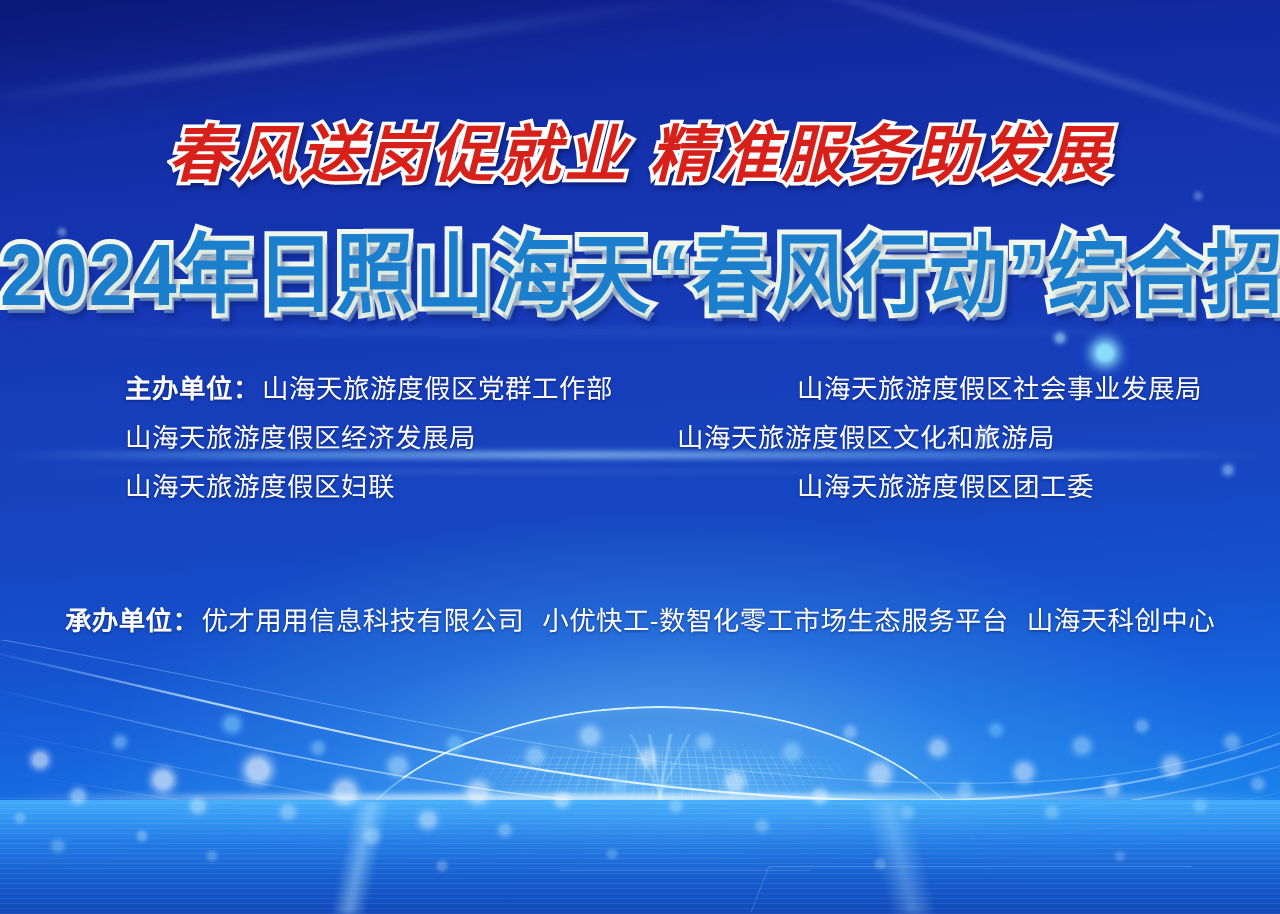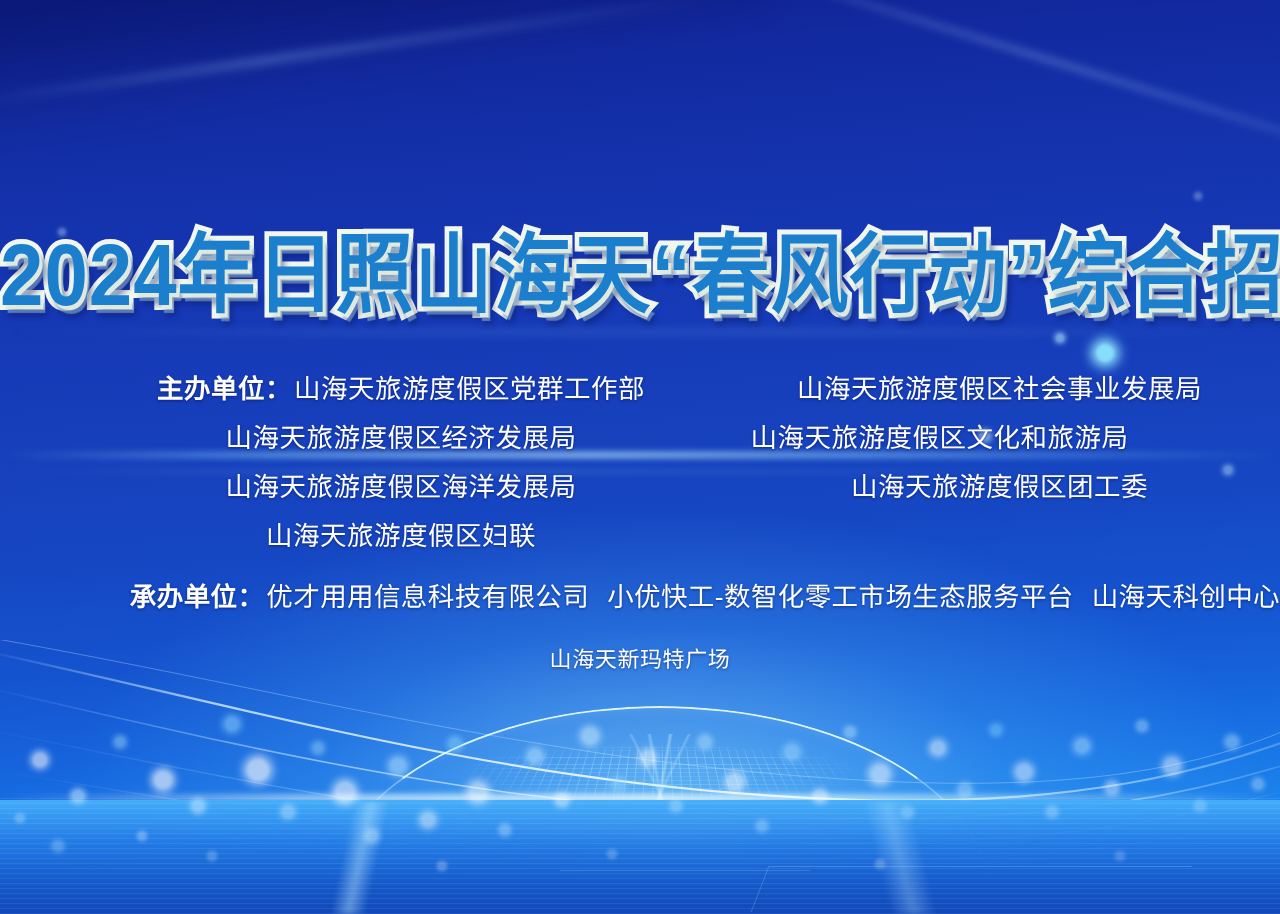--- a/index.html
+++ b/index.html
@@ -193,39 +193,38 @@
   .orgs{
     position:absolute;left:0;top:372px;width:100%;
     color:#ffffff;
   }
   .org-grid{
     position:relative;
     width:1030px;margin:0 auto;
     display:grid;
     grid-template-columns:552px 1fr;
     row-gap:15px;
-    text-align:center;
   }
   .org-line{
     font-size:26.5px;
     line-height:34px;
     letter-spacing:0.5px;
     color:#ffffff;
     text-shadow:0 1px 3px rgba(3,14,75,0.55);
     white-space:nowrap;
   }
   .org-label{
     font-weight:700;
     margin-right:2px;
   }
   .org-left-indent{padding-left:120px;}
 
   .undertaker{
-    position:absolute;left:0;top:580px;width:100%;
-    text-align:right;
+    position:absolute;left:0;top:604px;width:100%;
+    text-align:center;
     font-size:26.5px;
     line-height:34px;
     color:#ffffff;
     letter-spacing:0.4px;
     white-space:nowrap;
     text-shadow:0 1px 3px rgba(3,14,75,0.55);
   }
   .undertaker .org-label{font-weight:700;}
   .undertaker .u-sep{display:inline-block;width:18px;}
 
@@ -352,37 +351,36 @@
         <div class="dot" style="left: 53px; top: 841px; width: 10px; height: 10px; background: rgb(191, 233, 255); opacity: 0.3; box-shadow: rgb(191, 233, 255) 0px 0px 4px 2px; filter: blur(0.8px);"></div>
         <div class="dot" style="left: 138px; top: 832px; width: 8px; height: 8px; background: rgb(255, 255, 255); opacity: 0.28; box-shadow: rgb(255, 255, 255) 0px 0px 3px 1.5px; filter: blur(0.8px);"></div>
         <div class="dot" style="left: 208px; top: 852px; width: 8px; height: 8px; background: rgb(207, 238, 255); opacity: 0.26; box-shadow: rgb(207, 238, 255) 0px 0px 3px 1.5px; filter: blur(0.8px);"></div>
         <div class="dot" style="left: 438px; top: 862px; width: 8px; height: 8px; background: rgb(255, 255, 255); opacity: 0.25; box-shadow: rgb(255, 255, 255) 0px 0px 3px 1.5px; filter: blur(0.8px);"></div>
         <div class="dot" style="left: 608px; top: 850px; width: 8px; height: 8px; background: rgb(207, 238, 255); opacity: 0.25; box-shadow: rgb(207, 238, 255) 0px 0px 3px 1.5px; filter: blur(0.8px);"></div>
         <div class="dot" style="left: 876px; top: 860px; width: 8px; height: 8px; background: rgb(255, 255, 255); opacity: 0.22; box-shadow: rgb(255, 255, 255) 0px 0px 3px 1.5px; filter: blur(0.8px);"></div>
         <div class="dot" style="left: 1116px; top: 852px; width: 8px; height: 8px; background: rgb(207, 238, 255); opacity: 0.22; box-shadow: rgb(207, 238, 255) 0px 0px 3px 1.5px; filter: blur(0.8px);"></div>
       </div>
   </div>
 
+  <div class="subtitle">春风送岗促就业  精准服务助发展</div>
 
   <div class="title">2024年日照山海天“春风行动”综合招聘会</div>
 
   <div class="orgs">
     <div class="org-grid" id="org-grid">
         <div class="org-line"><span class="org-label">主办单位：</span><span>山海天旅游度假区党群工作部</span></div>
         <div class="org-line org-left-indent">山海天旅游度假区社会事业发展局</div>
         <div class="org-line">山海天旅游度假区经济发展局</div>
         <div class="org-line">山海天旅游度假区文化和旅游局</div>
-        <div class="org-line">山海天旅游度假区海洋发展局</div>
+        <div class="org-line">山海天旅游度假区妇联</div>
         <div class="org-line org-left-indent">山海天旅游度假区团工委</div>
-        <div class="org-line">山海天旅游度假区妇联</div>
         <div class="org-line"></div>
       </div>
   </div>
 
   <div class="undertaker">
     <span class="org-label">承办单位：</span><span id="undertaker-items"><span>优才用用信息科技有限公司</span><span class="u-sep"></span><span>小优快工-数智化零工市场生态服务平台</span><span class="u-sep"></span><span>山海天科创中心</span></span>
   </div>
 
   <div class="meta">
-    <div class="meta-line">山海天新玛特广场</div>
   </div>
 
 </div>
 
 </body></html>

